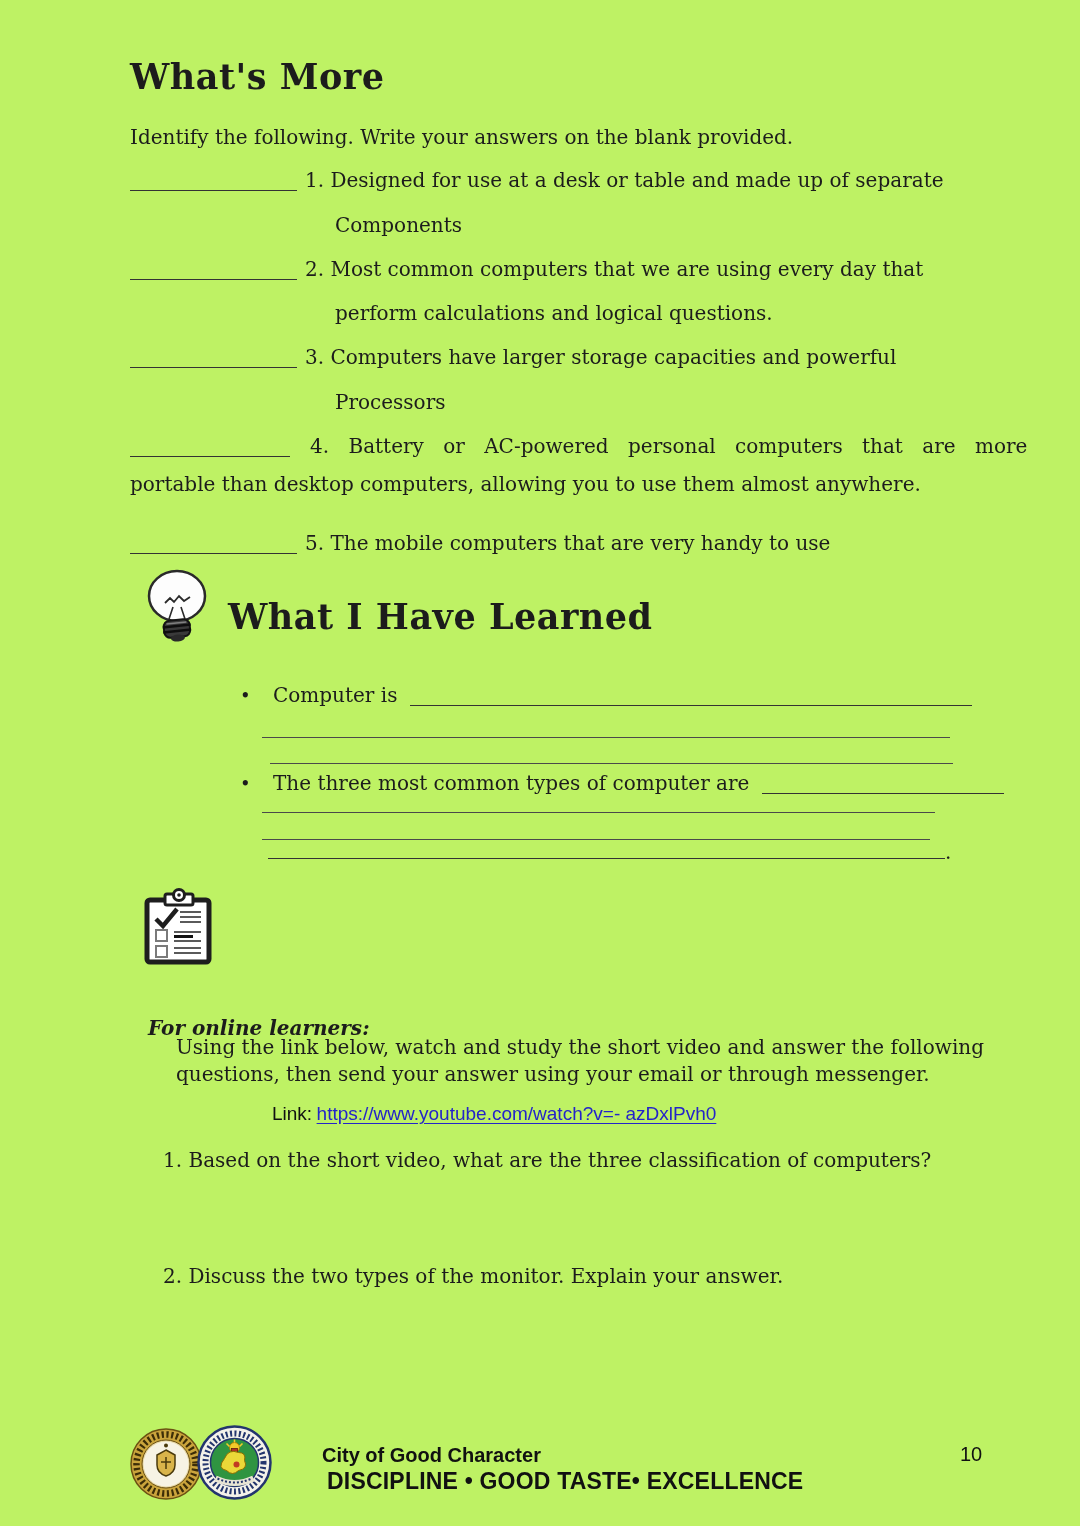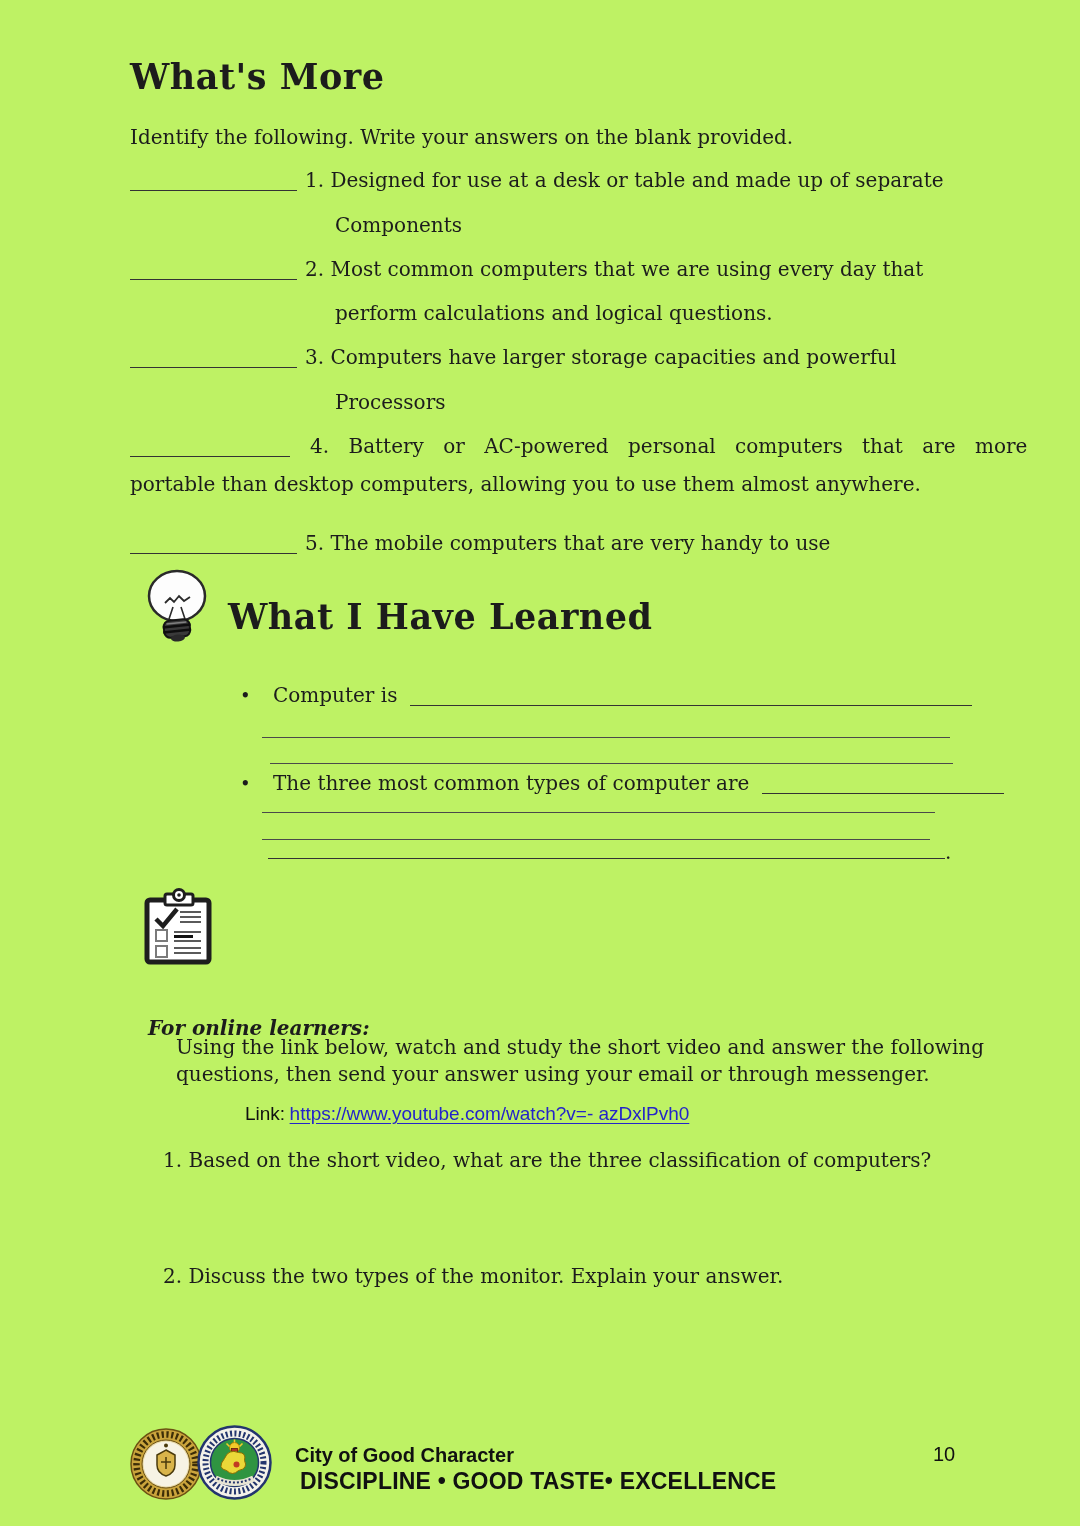--- a/index.html
+++ b/index.html
@@ -14,21 +14,21 @@
   .abs{position:absolute;white-space:nowrap;}
   .h1{font-size:35px;font-weight:bold;letter-spacing:.5px;}
   .body-text{font-size:20px;}
   .blank{display:inline-block;border-bottom:1.6px solid #333;transform:translateY(4px);}
   .item-text{margin-left:8px;}
   .ws{word-spacing:13px;}
   .ans-line{position:absolute;border-bottom:1.5px solid #4a4a4a;height:0;}
   .bullet{display:inline-block;width:33px;font-size:18px;}
   .sub-head{font-size:20px;font-weight:bold;font-style:italic;}
   .para{font-size:20px;line-height:27px;white-space:normal;}
-  .sans{font-family:"Liberation Sans",sans-serif;}
+  .sans{font-family:"Liberation Sans",sans-serif;margin-left:27px;}
   .link-label{font-size:19px;color:#111;}
   .link{font-size:19px;color:#2424c9;text-decoration:underline;text-underline-offset:3px;}
   .q{font-size:20px;}
   .footer-line1{font-size:20px;font-weight:bold;color:#111;}
   .footer-line2{font-size:23px;font-weight:bold;color:#111;letter-spacing:.2px;}
   .pagenum{font-size:20px;color:#111;}
   .icon-wrap{position:absolute;}
 </style>
 </head>
 <body>

